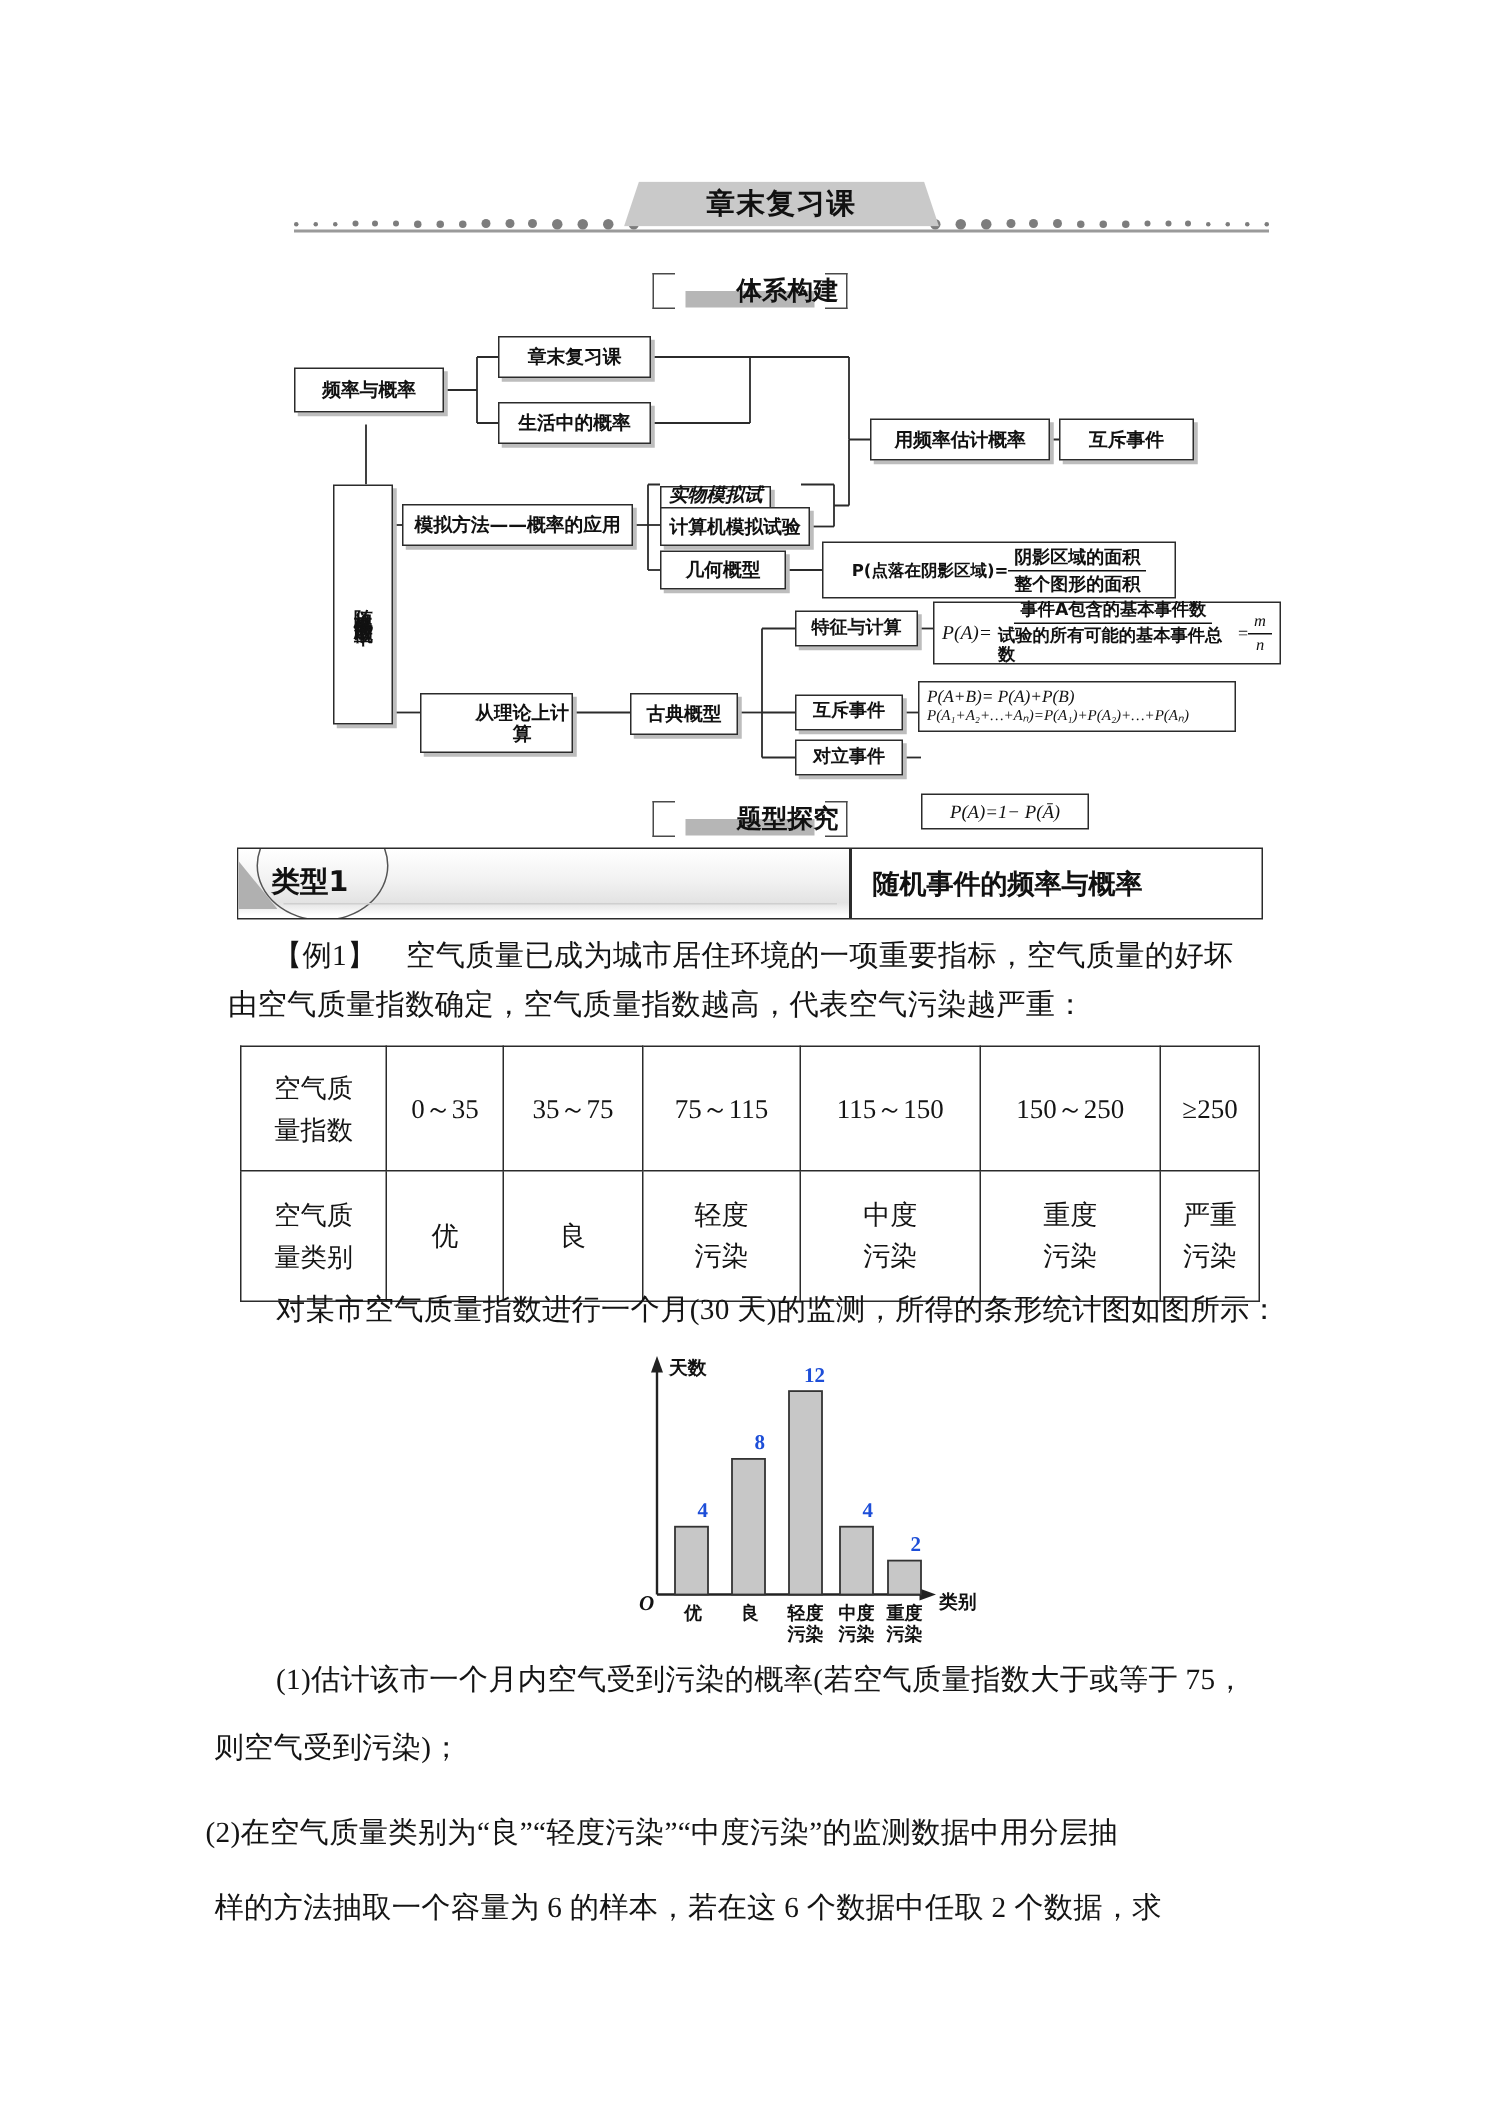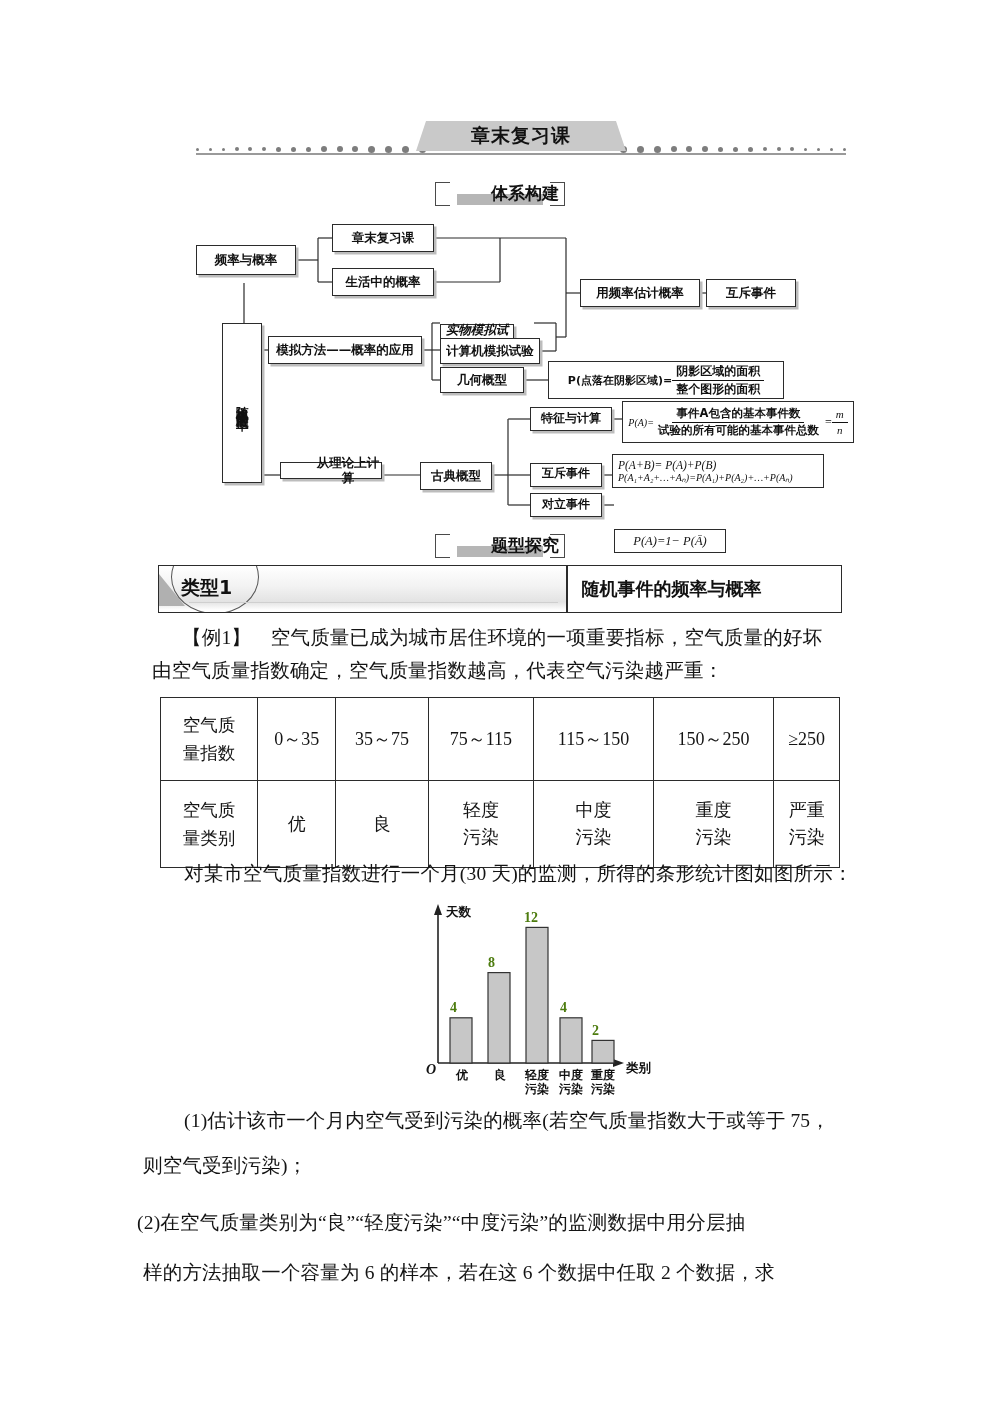--- a/index.html
+++ b/index.html
@@ -83,21 +83,21 @@
   .tbl tr.r1 td{height:74px;}
   .tbl tr.r2 td{height:78px;}
   .twoline{line-height:1.5;}
 
   
   .chart{position:absolute;left:404px;top:898px;width:260px;height:195px;}
   .chart svg{position:absolute;left:0;top:0;}
   .c-lab{position:absolute;font-family:"DejaVu Sans","Liberation Sans",sans-serif;
      font-weight:bold;font-size:12px;color:#111;text-align:center;}
   .c-val{position:absolute;font-family:"Liberation Serif",serif;font-weight:bold;
-     font-size:14px;color:#4d7c0f;text-align:left;}
+     font-size:14px;color:#1d4ed8;text-align:right;}
   .c-axis{position:absolute;font-family:"DejaVu Sans","Liberation Sans",sans-serif;
      font-weight:bold;font-size:12.5px;color:#111;}
   .c-origin{position:absolute;font-family:"Liberation Serif",serif;font-style:italic;
      font-weight:bold;font-size:14px;color:#111;}
 </style>
 </head>
 <body>
 
 <div class="page">
 
@@ -225,32 +225,32 @@
     <div class="fbox sh" style="left:440px;top:162px;width:84px;height:26px;">几何概型</div>
 
     <div class="fml sh" style="left:548px;top:156px;width:236px;height:38px;padding:0 6px;">
       <span class="ital" style="font-size:11px;font-style:normal;font-family:'DejaVu Sans',sans-serif;font-weight:bold;">P(点落在阴影区域)=</span>
       <span class="frac">
         <span class="num">阴影区域的面积</span>
         <span class="den">整个图形的面积</span>
       </span>
     </div>
 
-    <div class="fbox sh" style="left:280px;top:257px;width:102px;height:17px;padding-left:34px;">从理论上计算</div>
+    <div class="fbox sh" style="left:280px;top:257px;width:102px;height:40px;padding-left:34px;">从理论上计算</div>
 
     <div class="fbox sh" style="left:420px;top:257px;width:72px;height:28px;">古典概型</div>
 
     <div class="fbox sh" style="left:530px;top:202px;width:82px;height:24px;font-size:12px;">特征与计算</div>
 
     <div class="fbox sh" style="left:530px;top:258px;width:72px;height:24px;font-size:12px;font-family:Liberation Mono, monospace;">互斥事件</div>
 
     <div class="fbox sh" style="left:530px;top:288px;width:72px;height:24px;font-size:12px;">对立事件</div>
 
     <div class="fml sh" style="left:622px;top:196px;width:232px;height:42px;padding:0 5px;">
-      <span style="font-family:'Liberation Serif',serif;font-style:italic;font-size:10px;">P(A)=</span>
+      <span style="font-family:'Liberation Serif',serif;font-style:italic;font-size:13px;">P(A)=</span>
       <span class="frac" style="font-size:11.5px;">
         <span class="num">事件A包含的基本事件数</span>
         <span class="den">试验的所有可能的基本事件总数</span>
       </span>
       <span style="font-family:'Liberation Serif',serif;font-size:12px;padding-left:2px;">=</span>
       <span class="frac" style="font-size:11px;font-style:italic;font-family:'Liberation Serif',serif;font-weight:normal;">
         <span class="num">m</span>
         <span class="den">n</span>
       </span>
     </div>

